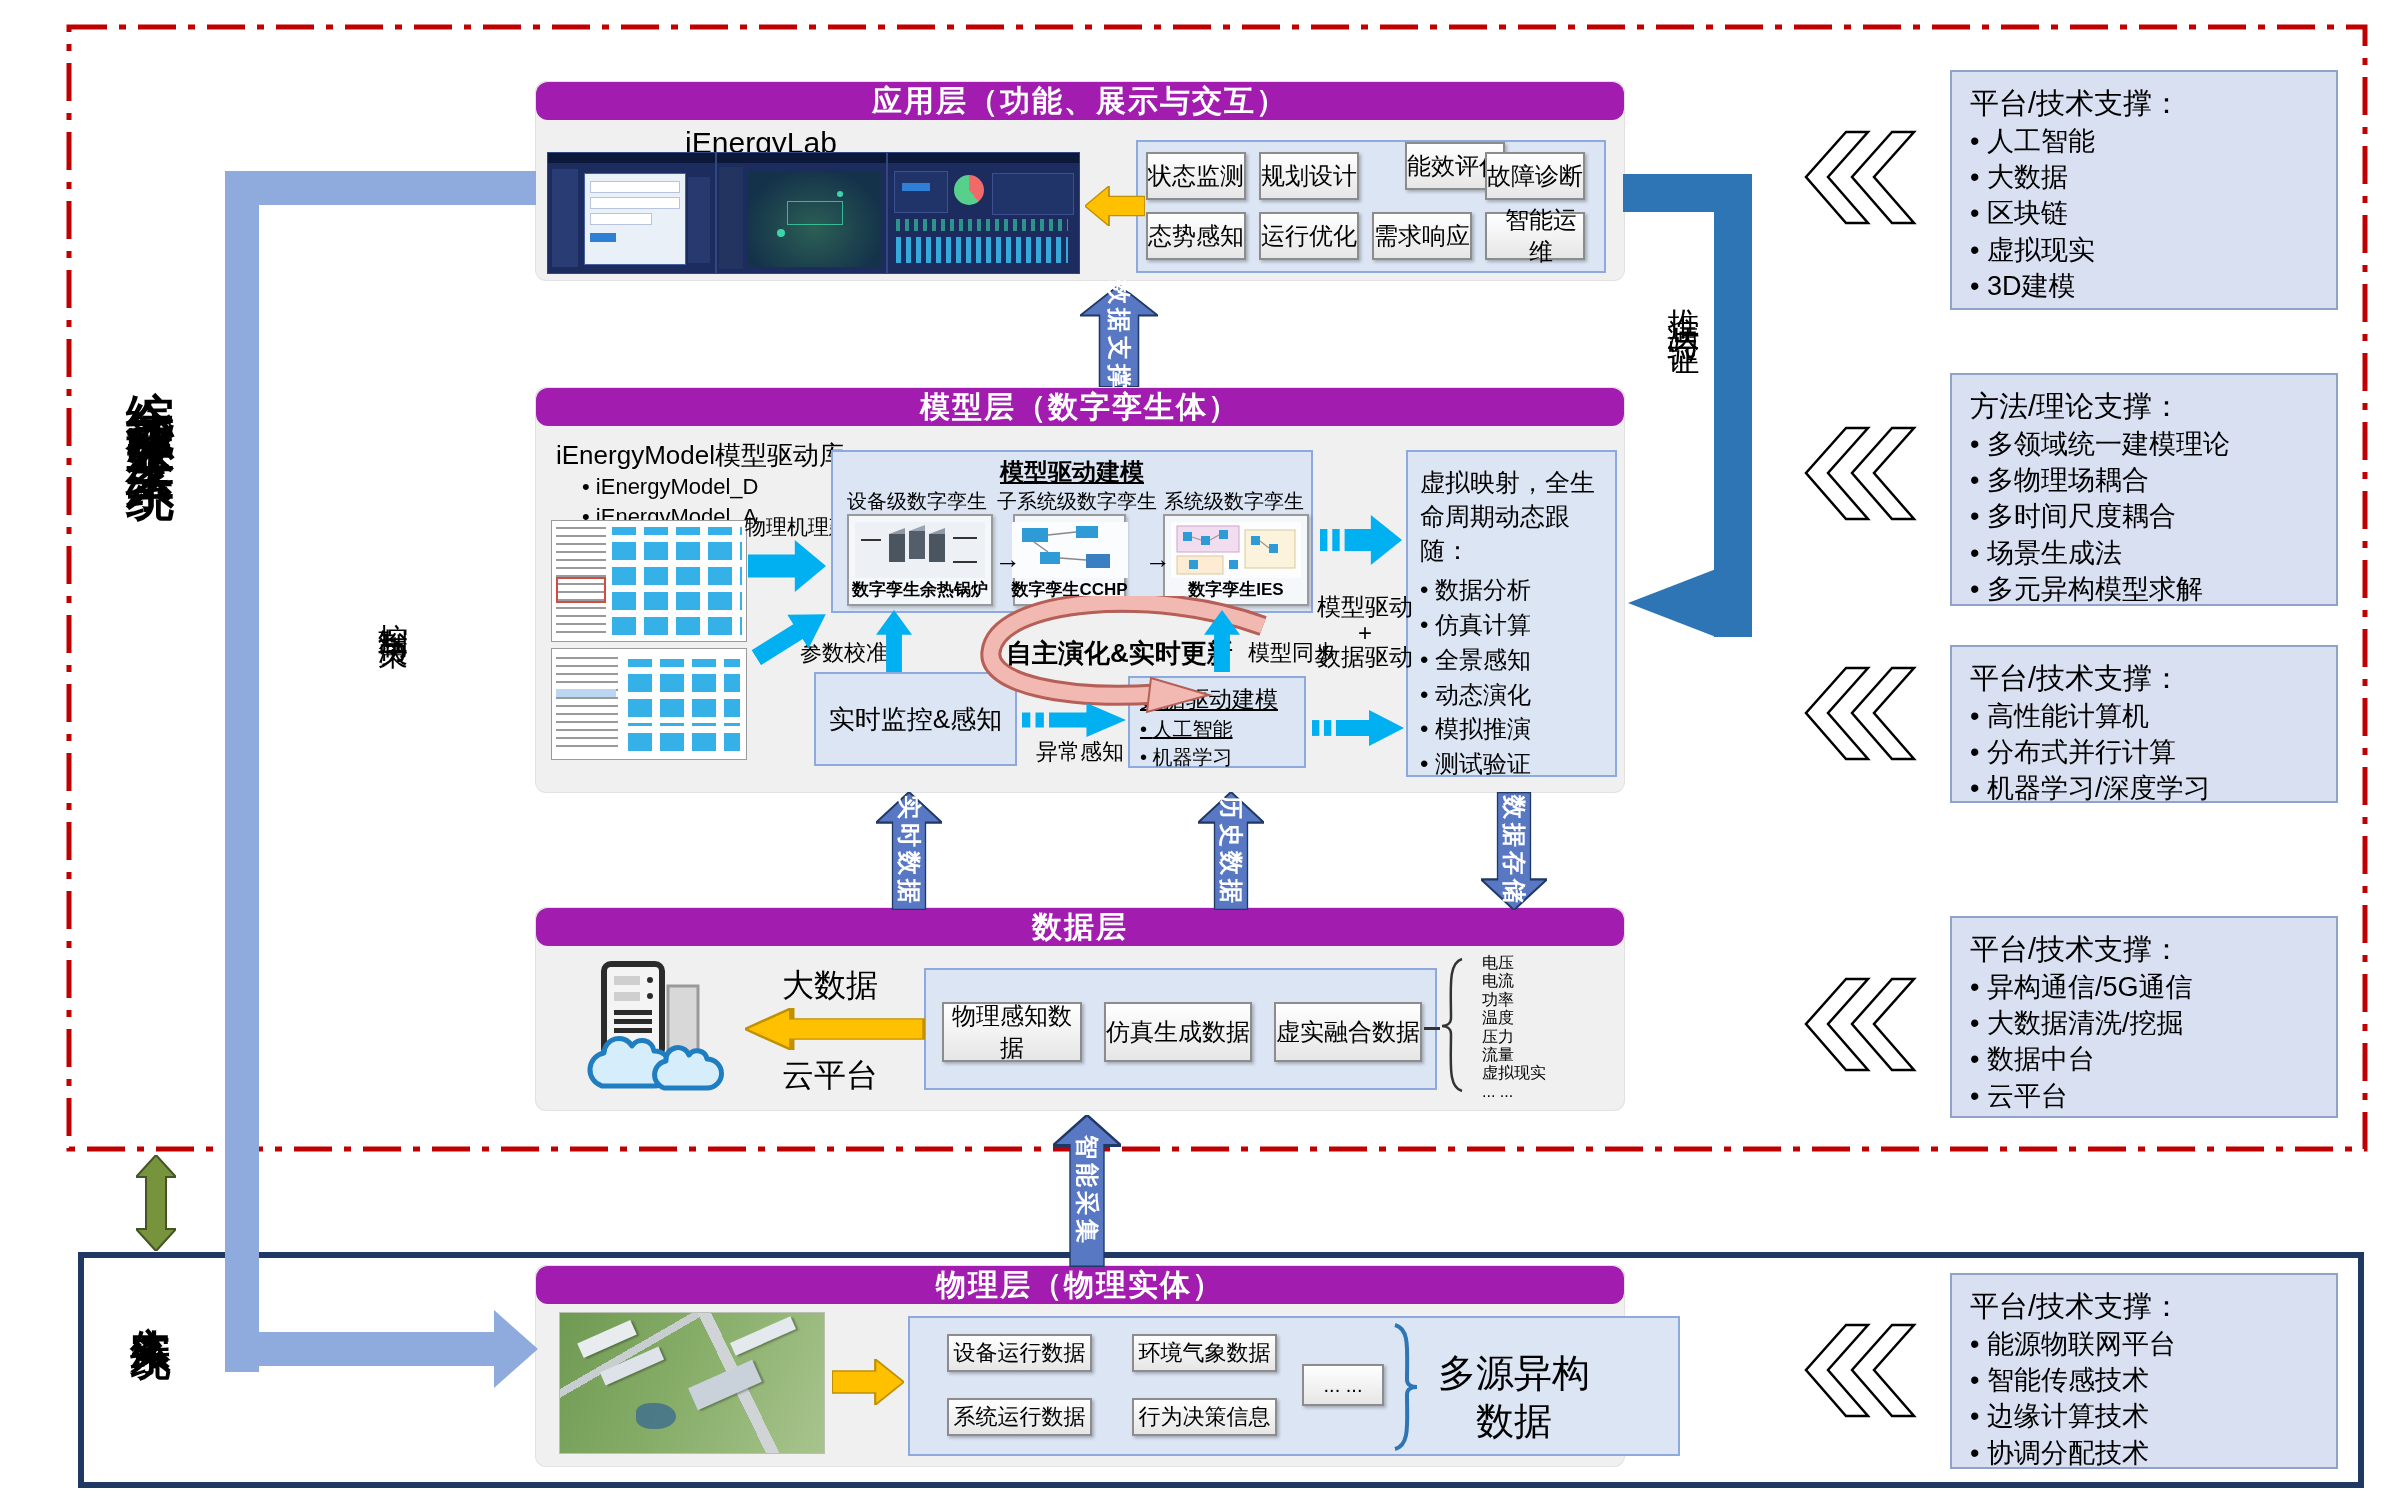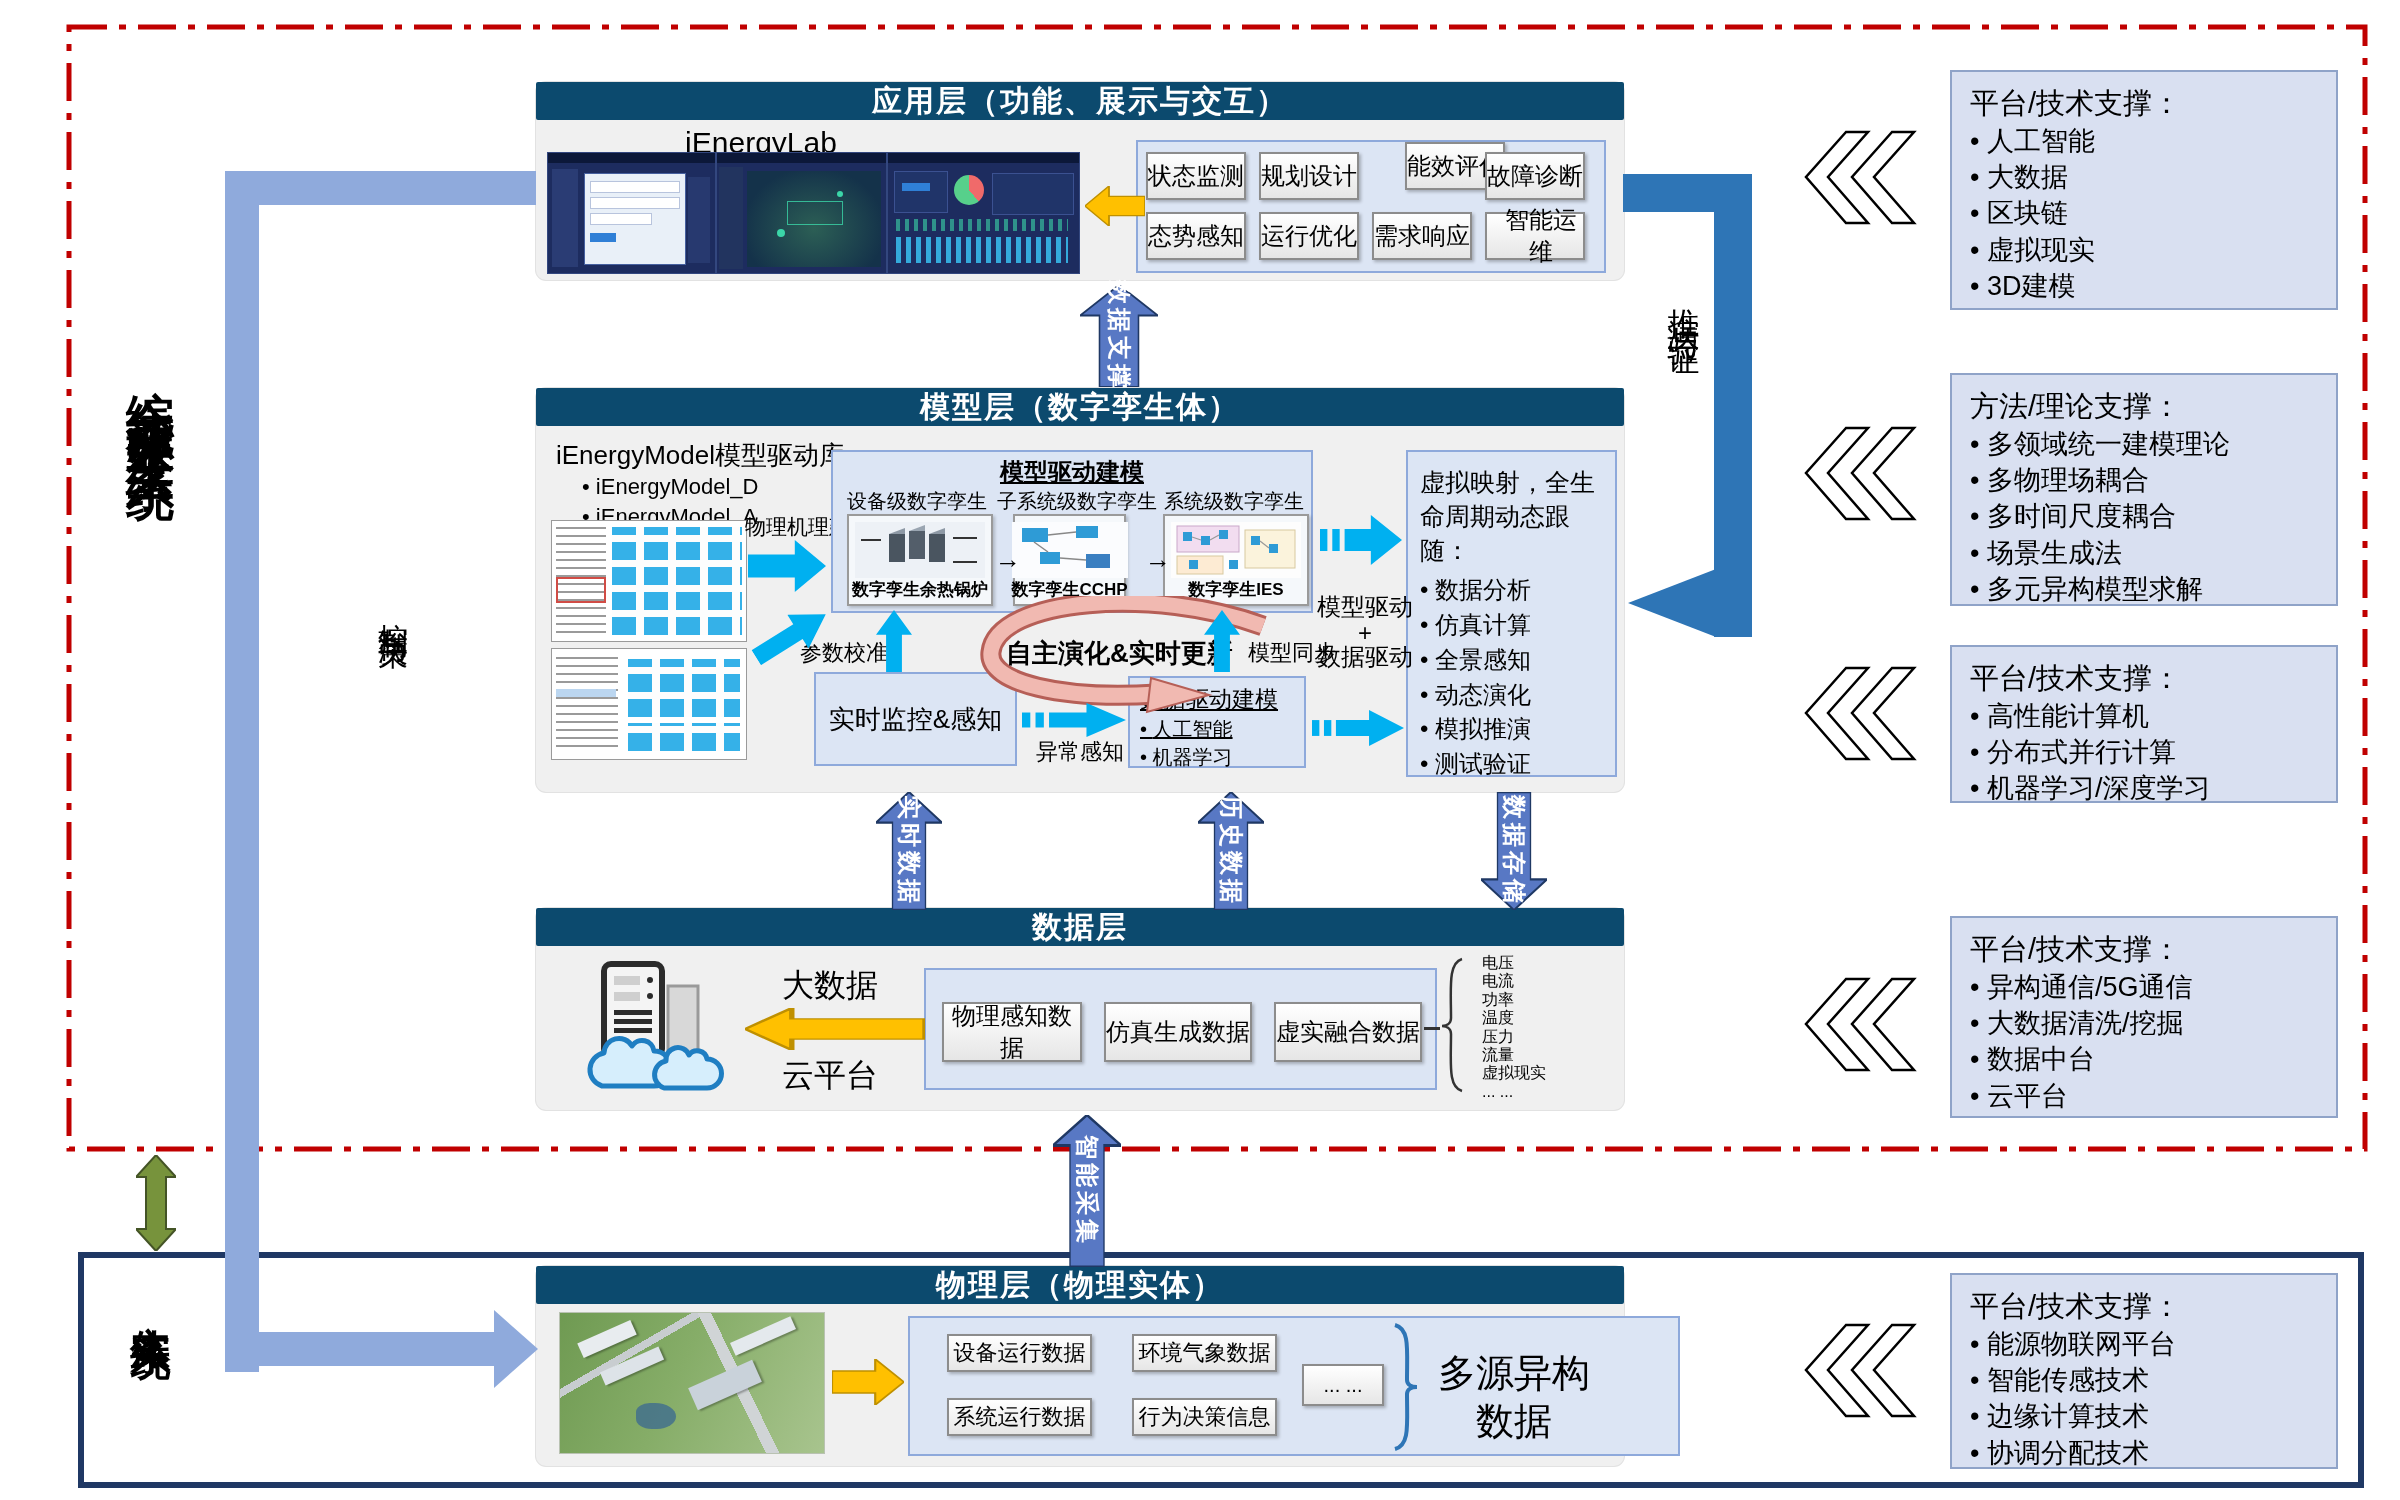--- a/index.html
+++ b/index.html
@@ -1,21 +1,21 @@
 <!DOCTYPE html>
 <html><head>
 <meta charset="utf-8">
 <style>
   html,body{margin:0;padding:0;background:#fff;}
   .stage{position:relative;width:2400px;height:1500px;background:#fff;overflow:hidden;
          font-family:"Liberation Sans","DejaVu Sans",sans-serif;color:#000;}
   .abs{position:absolute;}
   
   .layer{position:absolute;background:#F0F0F0;border-radius:10px;box-shadow:0 0 0 1px #E2E2E2;z-index:3;}
-  .hdr{position:absolute;left:0;top:0;width:100%;height:38px;background:#0c4a6e;border-radius:2px;
+  .hdr{position:absolute;left:0;top:0;width:100%;height:38px;background:#a21caf;border-radius:12px;
        color:#fff;font-weight:bold;font-size:30px;display:flex;align-items:center;justify-content:center;
        letter-spacing:2px;z-index:2;}
   .panel-blue{position:absolute;background:#DCE5F4;border:2px solid #8EA9DB;box-sizing:border-box;}
   .wbox{position:absolute;background:linear-gradient(#ffffff,#e6e6e6);border:2px solid #8c8c8c;
         display:flex;align-items:center;justify-content:center;font-size:24px;
         box-shadow:2px 2px 3px rgba(0,0,0,.25);box-sizing:border-box;text-align:center;}
   
   .vtext{position:absolute;writing-mode:vertical-rl;text-orientation:upright;white-space:nowrap;}
   
   .barrow{position:absolute;z-index:5;}

